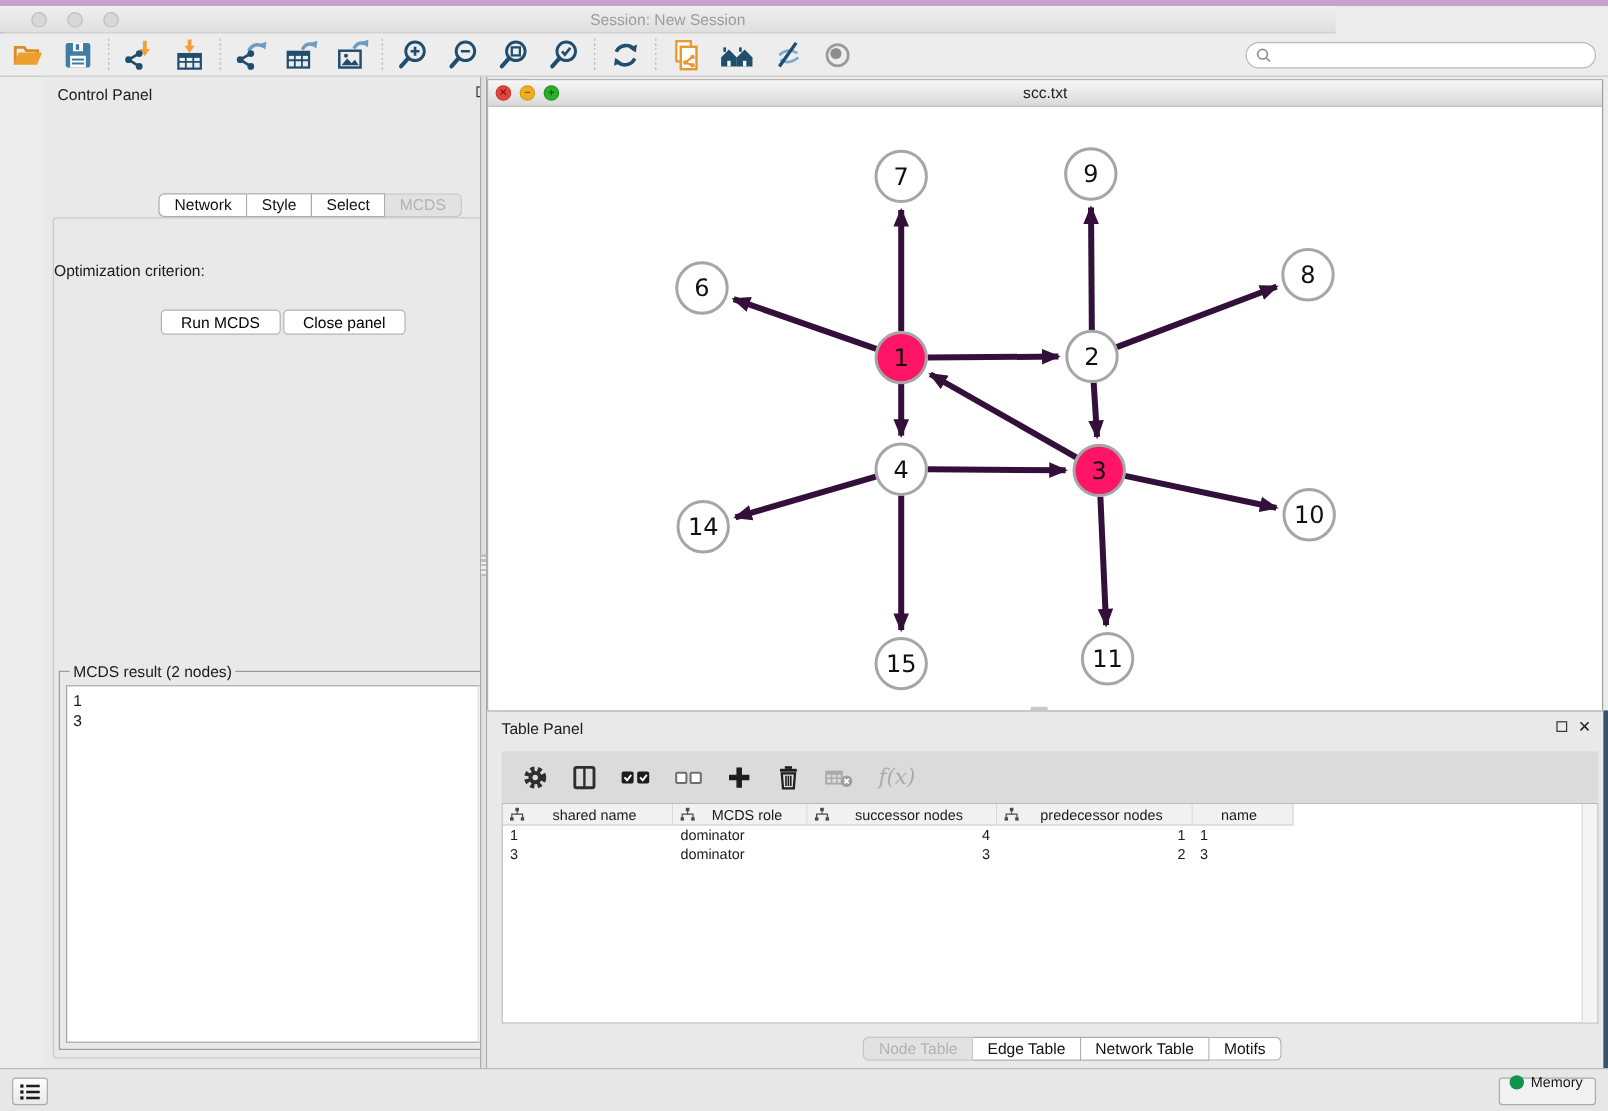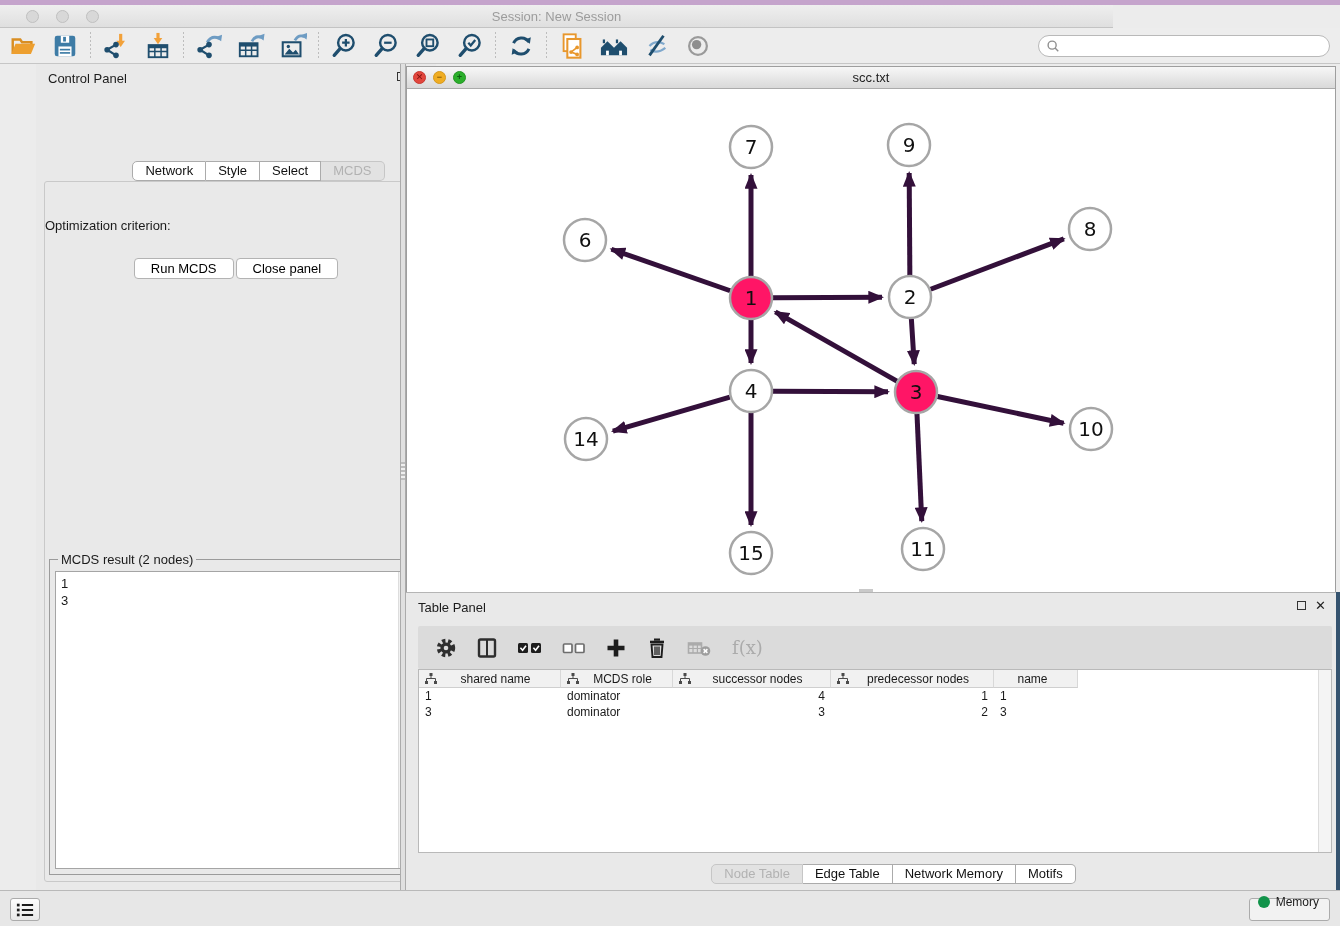--- a/index.html
+++ b/index.html
@@ -67,21 +67,21 @@
   .tl.grn { background:#2BAF2B; color:#0E5D10; border:1px solid #229422; }
   .netbar .ntitle { position:absolute; left:0; right:0; top:3px; text-align:center; font-size:13px; color:#222; }
   .canvas { position:absolute; left:0; top:22px; width:928px; height:503px; background:#fff; }
   .canvas svg { width:100%; height:100%; }
   .canvas .hscroll-dash { position:absolute; left:452px; bottom:0px; width:14px; height:3px; background:#C9C9C9; }
 
   
   .tpanel { position:absolute; left:406px; top:592px; width:930px; height:298px; background:#E9E9E9; border-top:1px solid #B5B5B5; }
   .tp-toolbar { position:absolute; left:12px; right:4px; top:33px; height:43px; background:#DBDBDB; border-radius:2px; display:flex; align-items:center; gap:19px; padding-left:17px; }
   .tp-icon { display:flex; align-items:center; justify-content:center; cursor:default; }
-  .fx-label { font-family:"DejaVu Serif","Liberation Serif",serif; font-size:18px; color:#ABABAB; }
+  .fx-label { font-family:"DejaVu Serif","Liberation Serif",serif; font-style:italic; font-size:18px; color:#ABABAB; }
 
   .tblwrap { position:absolute; left:12px; right:4px; top:76px; height:184px; background:#fff; border:1px solid #B9B9B9; }
   .tbl-head { display:flex; height:18px; }
   .th-cell { background:#F1F1F1; border-bottom:1px solid #CFCFCF; border-right:1px solid #D8D8D8; display:flex; align-items:center; font-size:12px; color:#1a1a1a; position:relative; }
   .th-cell .hicon { margin-left:6px; }
   .th-cell .hlabel { flex:1; text-align:center; padding-right:6px; }
   .tbl-row { display:flex; height:16px; font-size:12px; }
   .td-cell { padding:0 6px; line-height:16px; overflow:hidden; }
   .tbl-scroll { position:absolute; right:0; top:0; bottom:0; width:13px; background:#F4F4F4; border-left:1px solid #DCDCDC; }
   .tp-tabs { position:absolute; left:0; right:0; top:271px; }
@@ -479,21 +479,21 @@
           <div class="td-cell" style="width: 163px; text-align: right;">2</div>
           <div class="td-cell" style="width: 84px; text-align: left;">3</div>
         </div>
       </div>
     <div class="tbl-scroll"></div>
   </div>
 
   <div class="seg tp-tabs" id="tbl-tabs">
       <div class="tab active">Node Table</div>
       <div class="tab">Edge Table</div>
-      <div class="tab">Network Memory</div>
+      <div class="tab">Network Table</div>
       <div class="tab">Motifs</div>
     </div>
 </div>
 
 <div class="statusbar">
   <span class="list-btn">
     <svg width="18" height="16" viewBox="0 0 20 17">
       <rect x="1" y="1.5" width="3" height="3" fill="#1d1d1d"></rect>
         <rect x="1" y="7" width="3" height="3" fill="#1d1d1d"></rect>
         <rect x="1" y="12.5" width="3" height="3" fill="#1d1d1d"></rect>

